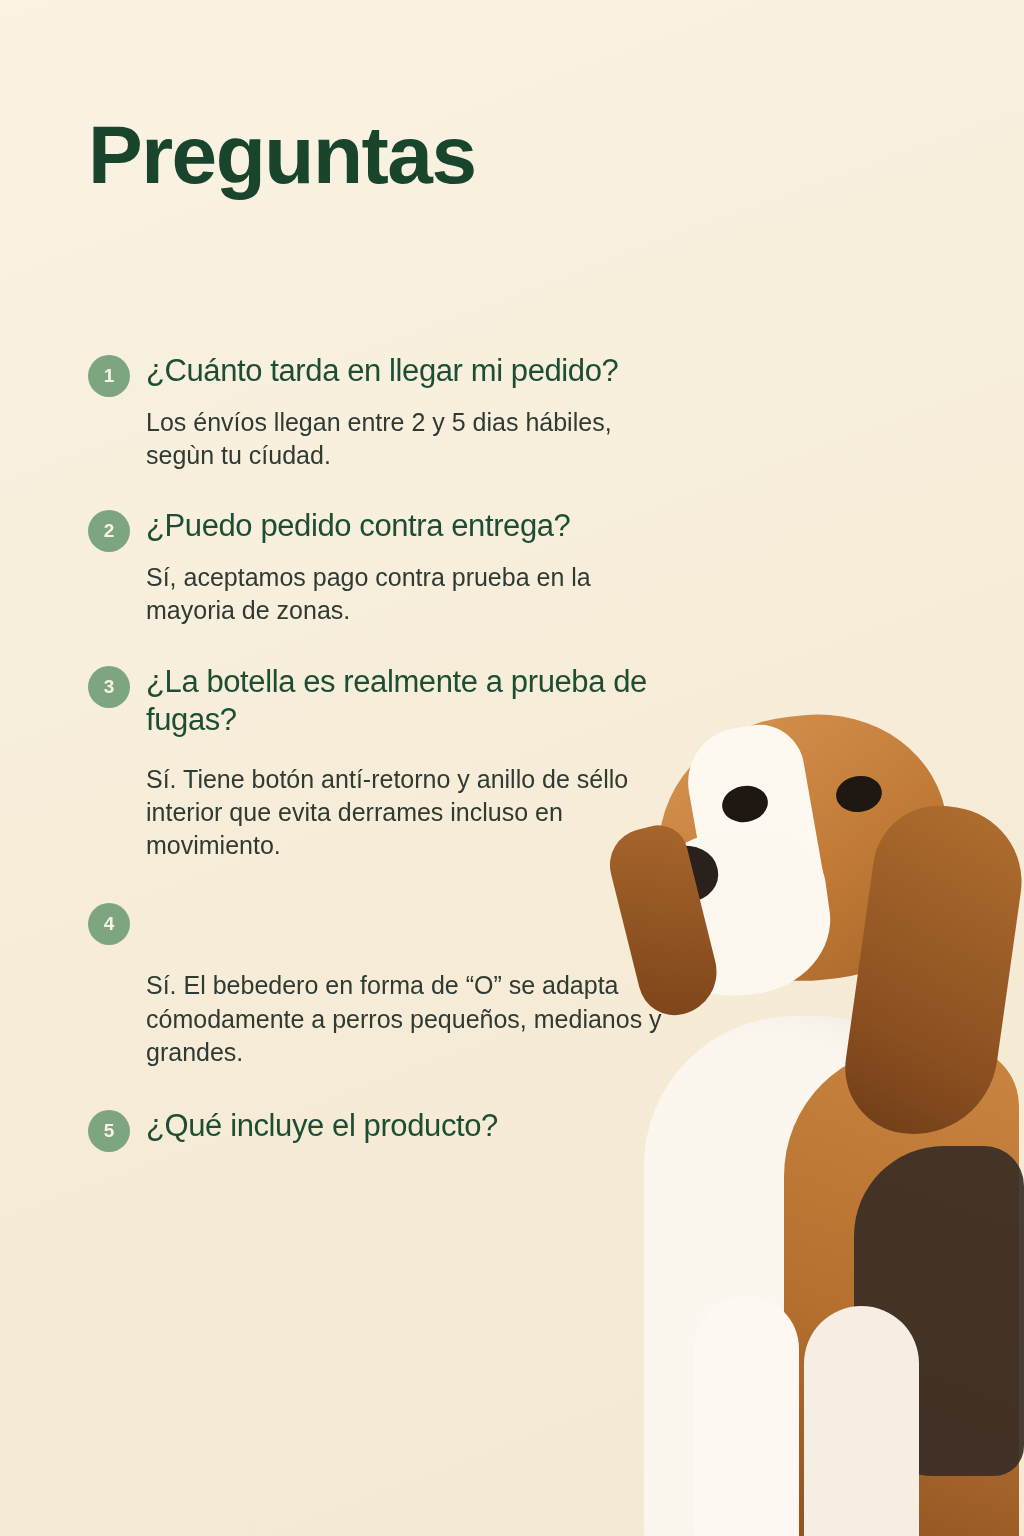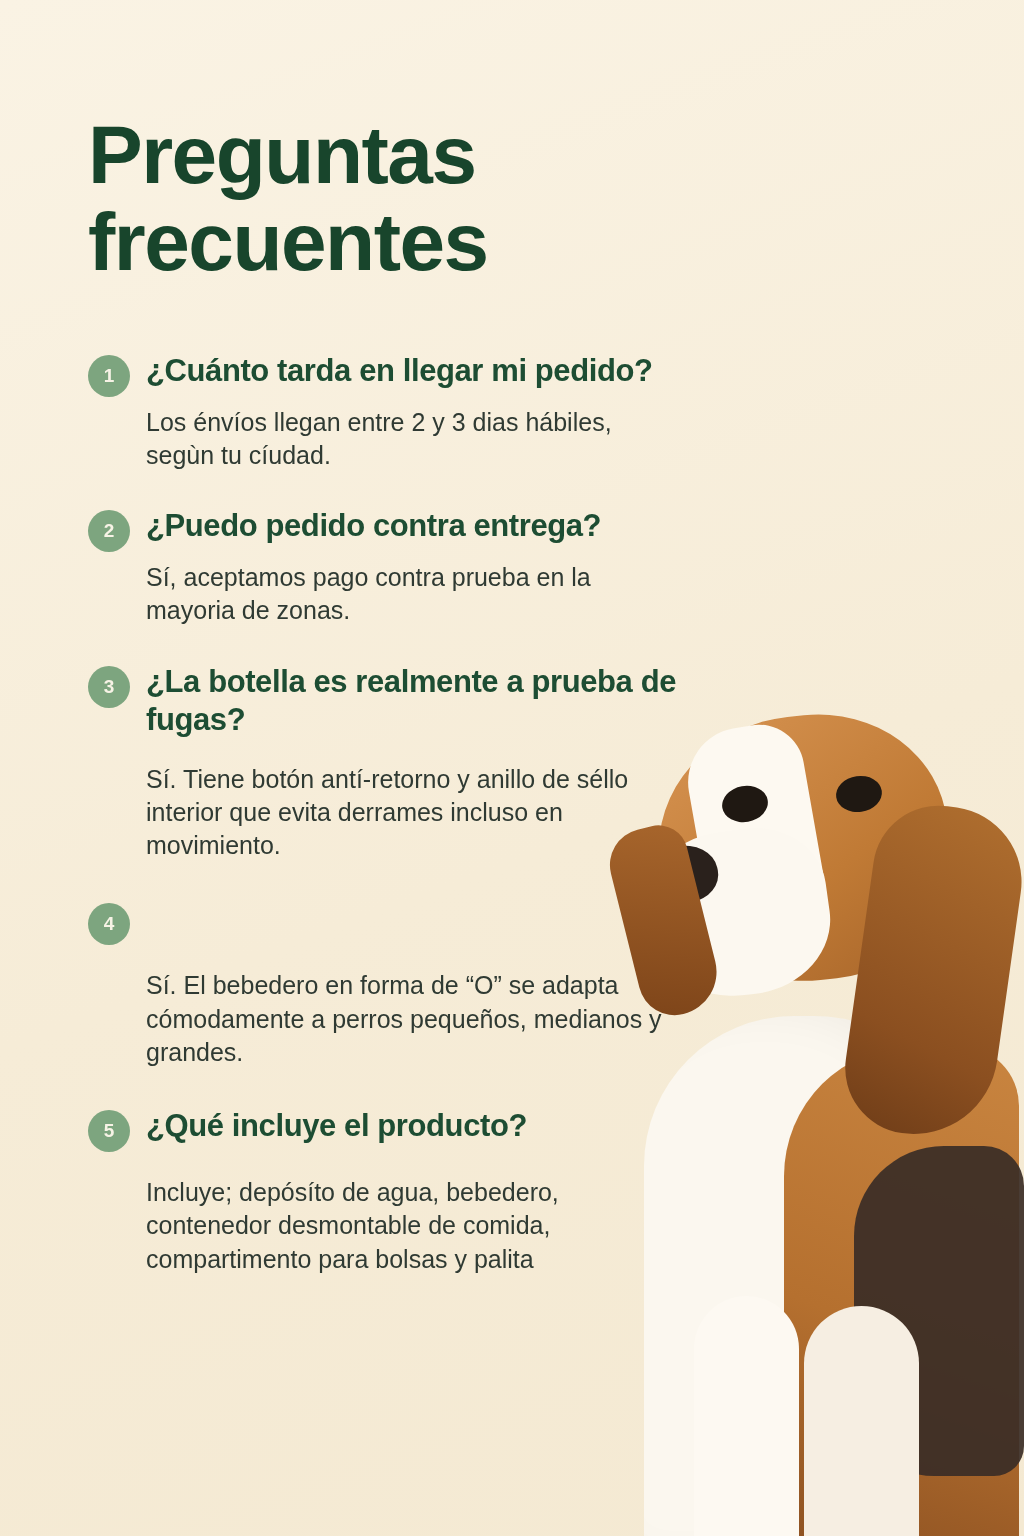--- a/index.html
+++ b/index.html
@@ -44,21 +44,21 @@
     background:#7da57f;
     color:#f7f3e6;
     font-size:19px;
     font-weight:bold;
     display:flex; align-items:center; justify-content:center;
     margin-top:3px;
   }
   .q {
     color:#1d4d33;
     font-size:31px;
-    font-weight:bold;
+    font-weight:normal;
     line-height:1.22;
     letter-spacing:-0.4px;
     max-width:560px;
   }
   .a {
     margin-left:58px;
     margin-top:9px;
     color:#2f3a33;
     font-size:25px;
     line-height:1.33;
@@ -180,31 +180,30 @@
     transform:rotate(-14deg);
   }
 </style>
 </head>
 <body>
 
 <div id="page">
 
   <h1 class="title">
     <span class="line">Preguntas</span>
-    <span class="line">frecuentes</span>
   </h1>
 
   <div class="faq-list">
 
     <div class="faq-item i1">
       <div class="faq-head">
         <div class="badge">1</div>
         <div class="q">¿Cuánto tarda en llegar mi pedido?</div>
       </div>
-      <div class="a">Los énvíos llegan entre 2 y 3 dias hábiles, segùn tu cíudad.</div>
+      <div class="a">Los énvíos llegan entre 2 y 5 dias hábiles, segùn tu cíudad.</div>
     </div>
 
     <div class="faq-item i2">
       <div class="faq-head">
         <div class="badge">2</div>
         <div class="q">¿Puedo pedido contra entrega?</div>
       </div>
       <div class="a">Sí, aceptamos pago contra prueba en la mayoria de zonas.</div>
     </div>
 
@@ -221,21 +220,20 @@
         <div class="badge">4</div>
       </div>
       <div class="a">Sí. El bebedero en forma de “O” se adapta cómodamente a perros pequeños, medianos y grandes.</div>
     </div>
 
     <div class="faq-item i5">
       <div class="faq-head">
         <div class="badge">5</div>
         <div class="q">¿Qué incluye el producto?</div>
       </div>
-      <div class="a">Incluye; depósíto de agua, bebedero, contenedor desmontable de comida, compartimento para bolsas y palita</div>
     </div>
 
   </div>
 
   <div class="dog-wrap">
     <div class="dog">
       <div class="body"></div>
       <div class="back"></div>
       <div class="flank"></div>
       <div class="leg-l"></div>

